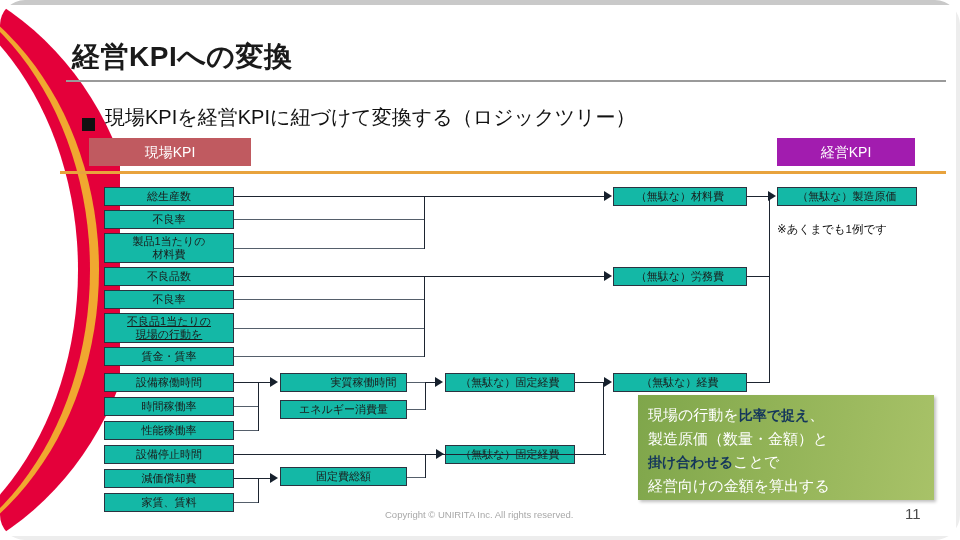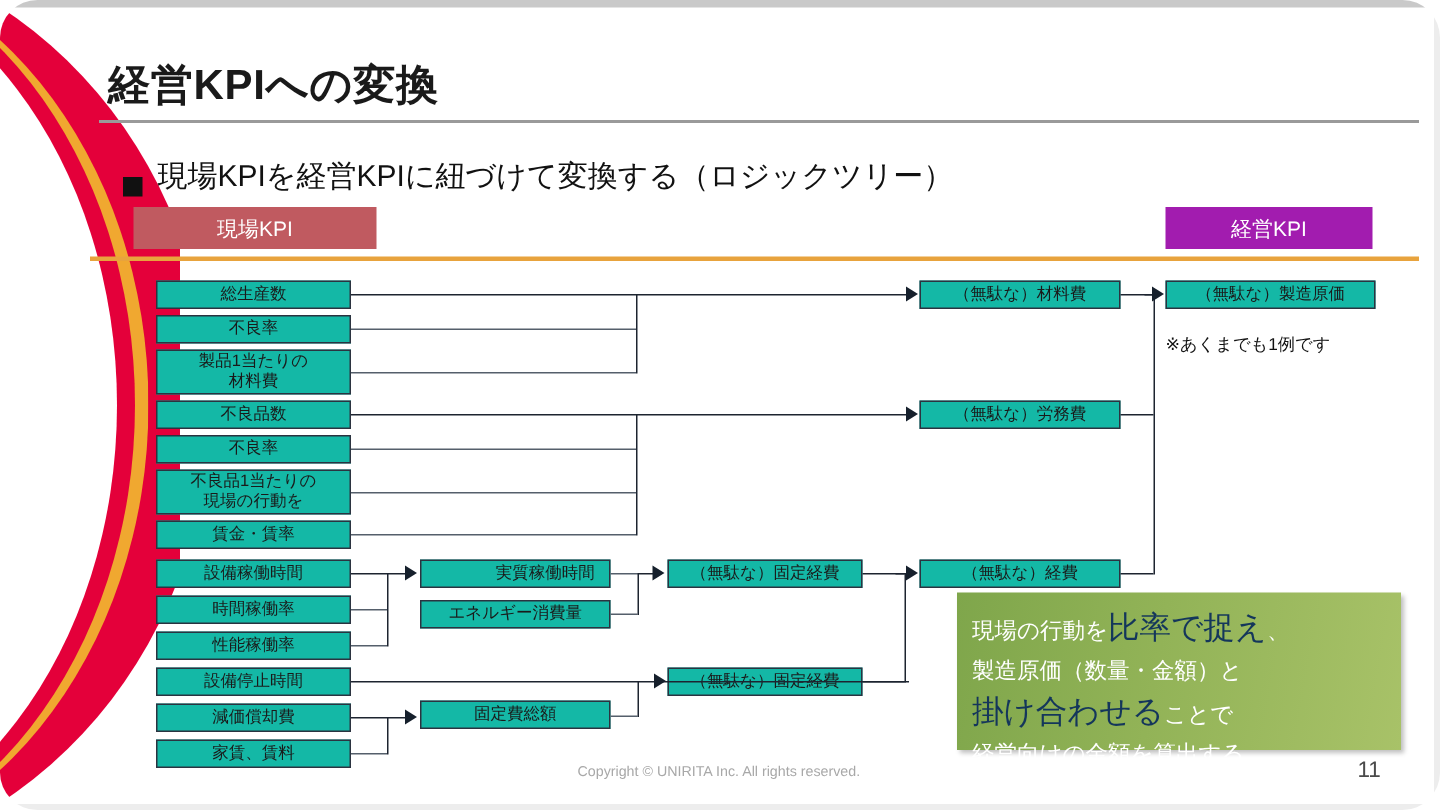--- a/index.html
+++ b/index.html
@@ -77,21 +77,21 @@
   .note{position:absolute;left:777px;top:222px;font-size:11.5px;color:#111;white-space:nowrap;}
 
   
   .callout{
     position:absolute;left:638px;top:395px;width:296px;height:105px;
     background:linear-gradient(100deg,#7FA64B 0%,#92B357 45%,#A8C268 100%);
     box-shadow:2px 2px 3px rgba(0,0,0,0.25);
     padding:8px 0 0 10px;box-sizing:border-box;
     color:#ffffff;font-size:15px;line-height:1.55;
   }
-  .callout .em{color:#14365B;font-weight:normal;font-size:21px;margin-top:28px;}
+  .callout .em{color:#14365B;font-weight:bold;font-size:14px;margin-top:28px;}
 
   
   .copyright{position:absolute;left:385px;top:509px;font-size:9.5px;color:#A8A8A8;white-space:nowrap;}
   .pagenum{position:absolute;left:905px;top:505px;font-size:15px;color:#4a4a4a;}
 </style>
 </head>
 <body>
 
 <div id="slide">
 
@@ -117,21 +117,21 @@
   <div class="gold-rule"></div>
 
   <div class="box" style="left:104px;top:187px;width:130px;height:19px;">総生産数</div>
   <div class="box" style="left:104px;top:210px;width:130px;height:19px;">不良率</div>
   <div class="box two-line" style="left:104px;top:233px;width:130px;height:30px;flex-direction:column;">
     <span>製品1当たりの</span>
     <span>材料費</span>
   </div>
   <div class="box" style="left:104px;top:267px;width:130px;height:19px;">不良品数</div>
   <div class="box" style="left:104px;top:290px;width:130px;height:19px;">不良率</div>
-  <div class="box two-line" style="left:104px;top:313px;width:130px;height:30px;flex-direction:column;">
+  <div class="box two-line" style="left:104px;top:313px;width:130px;height:30px;flex-direction:column;text-decoration:underline;">
     <span>不良品1当たりの</span>
     <span>現場の行動を</span>
   </div>
   <div class="box" style="left:104px;top:347px;width:130px;height:19px;">賃金・賃率</div>
 
   <div class="box" style="left:104px;top:373px;width:130px;height:19px;">設備稼働時間</div>
   <div class="box" style="left:104px;top:397px;width:130px;height:19px;">時間稼働率</div>
   <div class="box" style="left:104px;top:421px;width:130px;height:19px;">性能稼働率</div>
   <div class="box" style="left:104px;top:445px;width:130px;height:19px;">設備停止時間</div>
   <div class="box" style="left:104px;top:469px;width:130px;height:19px;">減価償却費</div>

